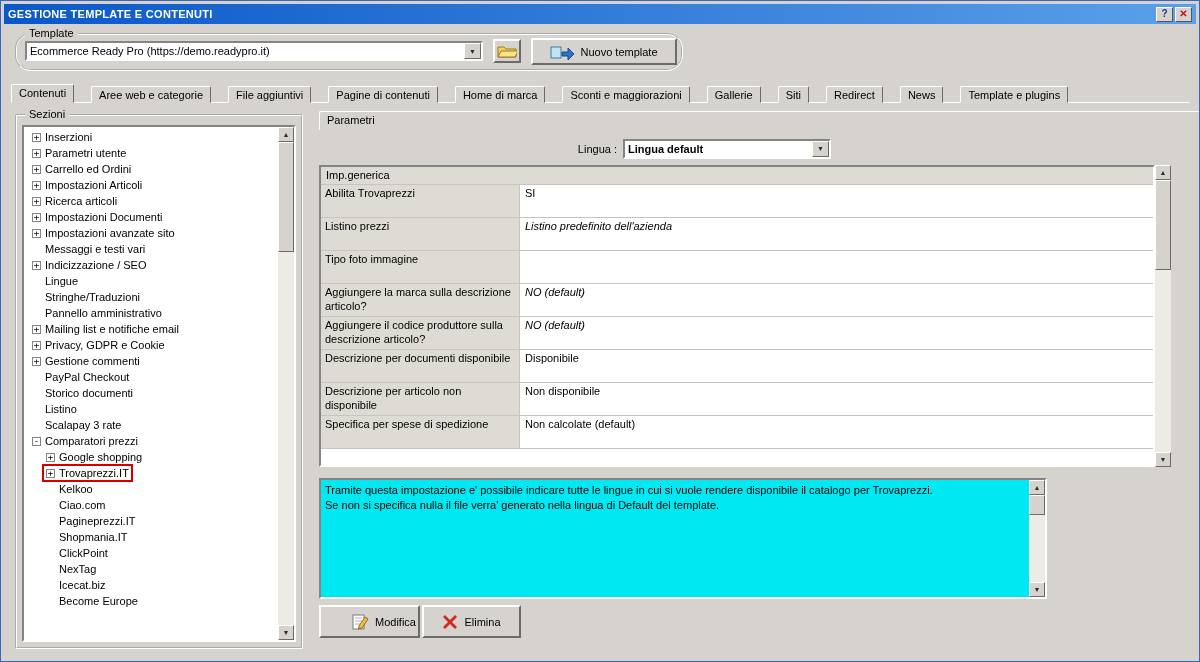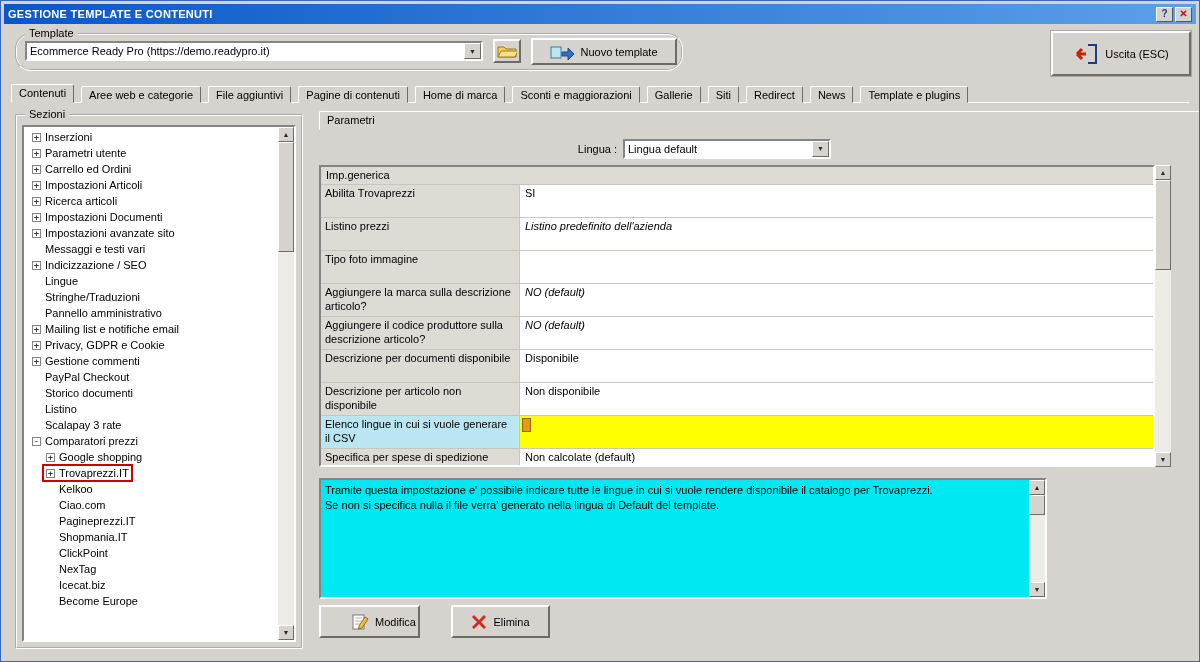--- a/index.html
+++ b/index.html
@@ -42,21 +42,21 @@
   .tpl-combo{left:8px;top:6px;width:458px;}
   .folder-btn{left:476px;top:4px;width:28px;height:24px;}
   .new-tpl-btn{left:514px;top:3px;width:146px;height:27px;text-align:right;}
   .exit-btn{left:1050px;top:30px;width:140px;height:45px;box-shadow:0 0 0 1px #aba89f;}
 
   
   .tabs{position:absolute;left:10px;top:83px;right:10px;height:19px;display:flex;
     align-items:flex-end;z-index:2;}
   .tab{height:17px;padding:2px 7px 0;background:var(--chrome,#d6d3ce);border:1px solid;
     border-color:#fff #6e6b66 #d6d3ce #fff;border-top-left-radius:2px;border-top-right-radius:2px;
-    margin-right:7px;white-space:nowrap;}
+    margin-right:17px;white-space:nowrap;}
   .tab.active{height:19px;position:relative;z-index:3;}
   .tab-sep{position:absolute;left:10px;right:10px;top:101px;border-top:1px solid #fff;z-index:1;}
 
   
   .sec-group{left:14px;top:113px;width:288px;height:535px;}
   .sunken{border:2px solid;border-color:#848484 #fff #fff #848484;background:#fff;}
   .tree-view{position:absolute;left:5px;top:9px;right:5px;bottom:5px;overflow:hidden;}
   .tree-rows{position:absolute;left:2px;top:2px;right:18px;bottom:2px;overflow:hidden;}
   .tree-row{height:16px;display:flex;align-items:center;padding-left:4px;white-space:nowrap;}
   .tree-row.lvl1{padding-left:18px;}
@@ -76,21 +76,21 @@
   .sb-track{flex:1;position:relative;}
   .sb-thumb{position:absolute;left:0;right:0;background:var(--chrome,#d6d3ce);border:1px solid;
     border-color:#fff #6e6b66 #6e6b66 #fff;}
   .tree-sb{right:0;top:0;bottom:0;}
 
   
   .ptab{position:absolute;left:318px;top:110px;z-index:3;}
   .ptab-sep{position:absolute;left:318px;right:12px;top:128px;border-top:1px solid #fff;}
   .lingua-row{position:absolute;left:318px;top:137px;width:512px;height:21px;display:flex;
     justify-content:flex-end;align-items:center;gap:6px;}
-  .lingua-combo{position:relative;width:208px;flex:none;}
+  .lingua-combo{position:relative;width:208px;flex:none;font-weight:bold;}
 
   
   .pgrid{position:absolute;left:318px;top:164px;width:836px;height:302px;overflow:hidden;}
   .p-row{display:flex;height:33px;border-bottom:1px solid #c8c5bf;background:#fff;}
   .p-row.hdr{height:18px;}
   .p-name{width:199px;flex:none;background:#dedbd5;padding:2px 4px;border-right:1px solid #c8c5bf;
     overflow:hidden;line-height:1.25;}
   .p-val{flex:1;padding:2px 5px;overflow:hidden;position:relative;line-height:1.25;}
   .p-val.italic{font-style:italic;}
   .p-row.hdr .p-val{background:#dedbd5;}
@@ -102,21 +102,21 @@
 
   
   .desc{position:absolute;left:318px;top:477px;width:728px;height:121px;
     background:var(--description-bg,#00e9f2);}
   .desc-text{position:absolute;left:4px;top:3px;right:22px;bottom:2px;white-space:pre-line;
     line-height:1.35;overflow:hidden;}
   .desc-sb{right:0;top:0;bottom:0;background:#d8efe f0;}
 
   
   .modifica{left:318px;top:604px;width:101px;height:33px;padding-left:28px;}
-  .elimina{left:421px;top:604px;width:99px;height:33px;margin-left:29px;}
+  .elimina{left:421px;top:604px;width:99px;height:33px;}
 </style>
 </head>
 <body>
 
 <div class="win">
 
   <div class="titlebar">
     <span class="title-text">GESTIONE TEMPLATE E CONTENUTI</span>
     <span class="tb-btns">
       <span class="tb-btn">
@@ -142,27 +142,20 @@
     </button>
     <button class="btn new-tpl-btn">
       <svg viewBox="0 0 24 16" width="24" height="16">
         <rect x="1" y="3" width="10" height="11" fill="#bfe4f2" stroke="#3a7ca8"></rect>
         <path d="M12 8 h6 v-4 l6 6 -6 6 v-4 h-6 z" fill="#2f6fc4" stroke="#1d4a8a"></path>
       </svg>
       <span>Nuovo template</span>
     </button>
   </div>
 
-  <button class="btn exit-btn">
-    <svg viewBox="0 0 26 22" width="26" height="22">
-      <path d="M15 2 h8 v18 h-8" fill="none" stroke="#1f3b7a" stroke-width="2"></path>
-      <path d="M13 11 h-9 M4 11 l5 -5 M4 11 l5 5" stroke="#cc2200" stroke-width="3" fill="none"></path>
-    </svg>
-    <span>Uscita (ESC)</span>
-  </button>
 
   <div class="tabs">
       <div class="tab active">Contenuti</div>
       <div class="tab">Aree web e categorie</div>
       <div class="tab">File aggiuntivi</div>
       <div class="tab">Pagine di contenuti</div>
       <div class="tab">Home di marca</div>
       <div class="tab">Sconti e maggiorazioni</div>
       <div class="tab">Gallerie</div>
       <div class="tab">Siti</div>
@@ -403,26 +396,20 @@
           <div class="p-name">Aggiungere il codice produttore sulla descrizione articolo?</div>
           <div class="p-val italic">NO (default)</div>
         </div>
         <div class="p-row">
           <div class="p-name">Descrizione per documenti disponibile</div>
           <div class="p-val">Disponibile</div>
         </div>
         <div class="p-row">
           <div class="p-name">Descrizione per articolo non disponibile</div>
           <div class="p-val">Non disponibile</div>
-        </div>
-        <div class="p-row sel">
-          <div class="p-name">Elenco lingue in cui si vuole generare il CSV</div>
-          <div class="p-val">
-            <span class="sel-marker"></span>
-          </div>
         </div>
         <div class="p-row">
           <div class="p-name">Specifica per spese di spedizione</div>
           <div class="p-val">Non calcolate (default)</div>
         </div>
       </div>
   </div>
   <div class="sb table-sb">
     <div class="sb-btn">▲</div>
     <div class="sb-track">

